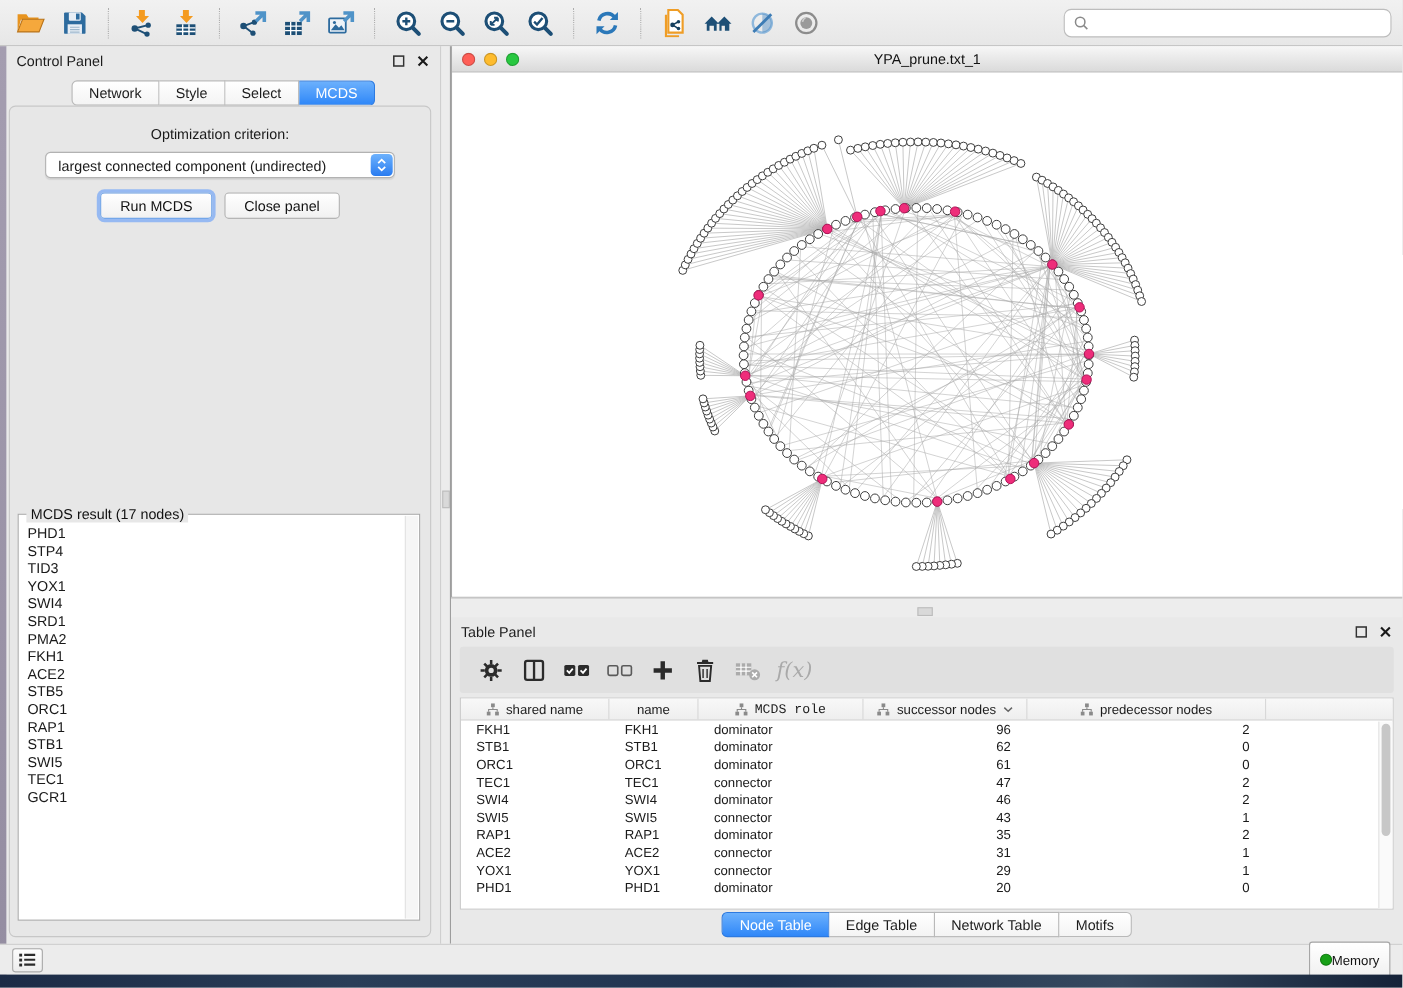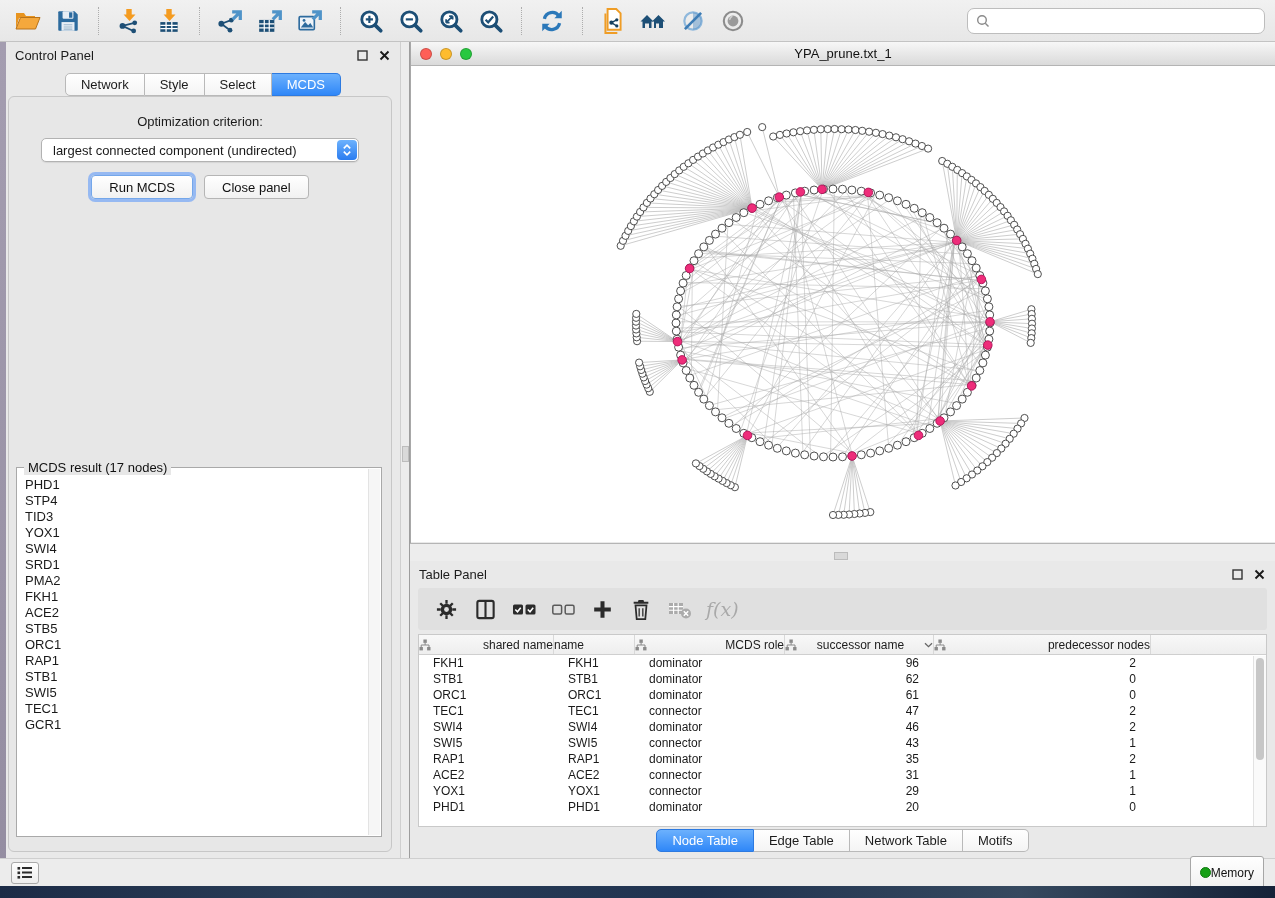--- a/index.html
+++ b/index.html
@@ -50,21 +50,21 @@
   .light{width:12px;height:12px;border-radius:50%;border:1px solid rgba(0,0,0,.2)}
   .net-title{position:absolute;left:0;right:0;text-align:center;font-size:13px;color:#111}
   .net-canvas{height:476px;background:#fff;position:relative;overflow:hidden}
   
   .table-panel{position:absolute;left:410px;top:561px;width:865px;height:293px;background:#e9e9e9;display:flex;flex-direction:column}
   .tp-toolbar{margin:1px 8px 0;height:42px;background:#e0e0e0;border-radius:3px;display:flex;align-items:center;gap:9px;padding:0 13px;flex:none}
   .tp-btn{width:30px;height:30px;display:flex;align-items:center;justify-content:center}
   .fx-label{font-family:"DejaVu Serif",serif;font-style:italic;color:#a9a9a9;font-size:19px;margin-left:2px}
   .tp-table{margin:4px 8px 0;background:#fff;border:1px solid #c9c9c9;flex:1;position:relative;overflow:hidden}
   .tbl-header{display:flex;height:20px;background:linear-gradient(#f8f8f8,#eeeeee);border-bottom:1px solid #cfcfcf;font-size:12px;color:#1c1c1c}
-  .th{display:flex;align-items:center;justify-content:space-between;gap:6px;border-right:1px solid #d8d8d8;height:100%;flex:none}
+  .th{display:flex;align-items:center;justify-content:center;gap:6px;border-right:1px solid #d8d8d8;height:100%;flex:none}
   .tbl-body{font-size:12px}
   .tr{display:flex;height:16px;align-items:center}
   .td{flex:none;padding-left:14px;white-space:nowrap;overflow:hidden}
   .td.num{text-align:right;padding-left:0;padding-right:15px}
   .tbl-scroll{position:absolute;top:21px;right:0;bottom:0;width:13px;background:#fafafa;border-left:1px solid #e2e2e2}
   .tbl-thumb{position:absolute;top:2px;left:2px;width:8px;height:102px;background:#c7c7c7;border-radius:5px}
   .tp-tabs{height:27px;display:flex;justify-content:center;align-items:center;flex:none}
   
   .status-bar{position:absolute;left:0;top:858px;width:1275px;height:28px;background:#ececec;border-top:1px solid #cfcfcf;display:flex;align-items:center;padding:0 11px}
   .list-btn{width:28px;height:22px;background:linear-gradient(#fdfdfd,#ededed);border:1px solid #a9a9a9;border-radius:3px;display:flex;align-items:center;justify-content:center}
@@ -980,41 +980,41 @@
               <rect x="0.5" y="8" width="3.4" height="3.4" fill="#8a8a8a"></rect>
               <rect x="8.1" y="8" width="3.4" height="3.4" fill="#8a8a8a"></rect>
               <path d="M6.1 4v2M2.2 8V6h7.8v2" stroke="#8a8a8a" fill="none"></path>
             </svg>
           </span>
           <span>shared name</span>
         </div>
         <div class="th" style="width: 81px;">
           <span>name</span>
         </div>
-        <div class="th" style="width: 150px;">
+        <div class="th" style="width: 150px; font-family: Liberation Mono, monospace;">
           <span>
             <svg width="12" height="12" viewBox="0 0 12 12">
               <rect x="4.4" y="0.5" width="3.4" height="3.4" fill="#8a8a8a"></rect>
               <rect x="0.5" y="8" width="3.4" height="3.4" fill="#8a8a8a"></rect>
               <rect x="8.1" y="8" width="3.4" height="3.4" fill="#8a8a8a"></rect>
               <path d="M6.1 4v2M2.2 8V6h7.8v2" stroke="#8a8a8a" fill="none"></path>
             </svg>
           </span>
           <span>MCDS role</span>
         </div>
         <div class="th" style="width: 149px;">
           <span>
             <svg width="12" height="12" viewBox="0 0 12 12">
               <rect x="4.4" y="0.5" width="3.4" height="3.4" fill="#8a8a8a"></rect>
               <rect x="0.5" y="8" width="3.4" height="3.4" fill="#8a8a8a"></rect>
               <rect x="8.1" y="8" width="3.4" height="3.4" fill="#8a8a8a"></rect>
               <path d="M6.1 4v2M2.2 8V6h7.8v2" stroke="#8a8a8a" fill="none"></path>
             </svg>
           </span>
-          <span>successor name</span>
+          <span>successor nodes</span>
           <span>
             <svg width="9" height="8" viewBox="0 0 9 8">
               <path d="M1 2.3l3.5 3.4L8 2.3" stroke="#666" stroke-width="1.3" fill="none"></path>
             </svg>
           </span>
         </div>
         <div class="th" style="width: 217px;">
           <span>
             <svg width="12" height="12" viewBox="0 0 12 12">
               <rect x="4.4" y="0.5" width="3.4" height="3.4" fill="#8a8a8a"></rect>

